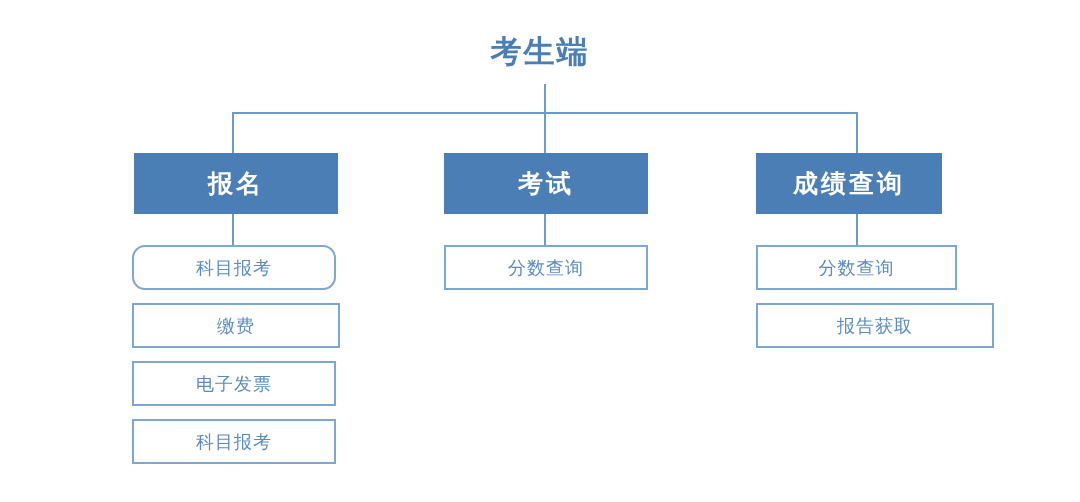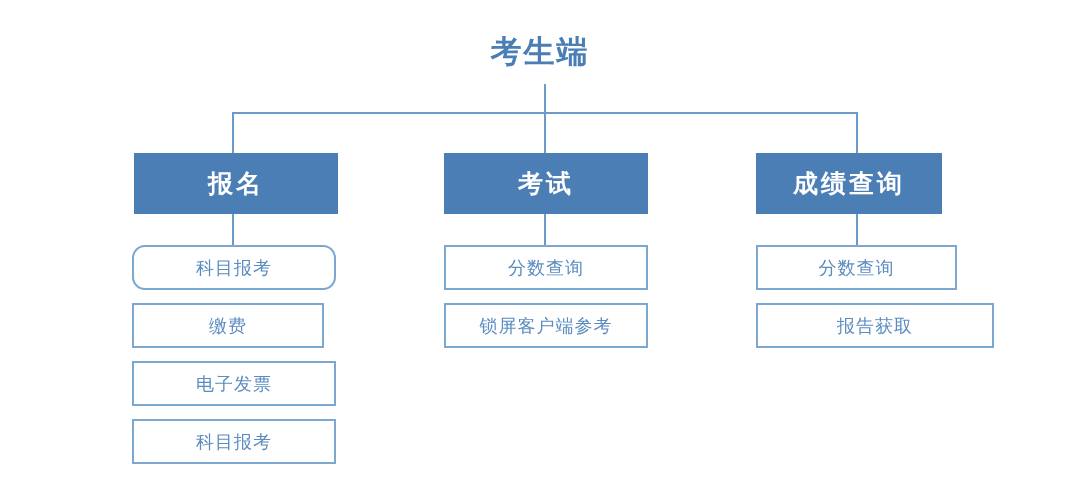--- a/index.html
+++ b/index.html
@@ -103,43 +103,40 @@
   <div class="line line-v" style="left:856px; top:214px; height:32px;"></div>
 
   <div class="lvl1-box" style="left:134px; width:204px;">
     <span class="lvl1-label">报名</span>
   </div>
 
   <div class="lvl2-box" style="left:132px; width:204px; top:245px;border-radius:13px;">
     <span class="lvl2-label">科目报考</span>
   </div>
 
-  <div class="lvl2-box" style="left:132px; width:192px; top:303px;">
+  <div class="lvl2-box" style="left:132px; width:208px; top:303px;">
     <span class="lvl2-label">缴费</span>
   </div>
 
   <div class="lvl2-box" style="left:132px; width:204px; top:361px;">
     <span class="lvl2-label">电子发票</span>
   </div>
 
   <div class="lvl2-box" style="left:132px; width:204px; top:419px;">
     <span class="lvl2-label">科目报考</span>
   </div>
 
   <div class="lvl1-box" style="left:444px; width:204px;">
     <span class="lvl1-label">考试</span>
   </div>
 
   <div class="lvl2-box" style="left:444px; width:204px; top:245px;">
     <span class="lvl2-label">分数查询</span>
   </div>
 
-  <div class="lvl2-box" style="left:444px; width:204px; top:303px;">
-    <span class="lvl2-label">锁屏客户端参考</span>
-  </div>
 
   <div class="lvl1-box" style="left:756px; width:186px;">
     <span class="lvl1-label">成绩查询</span>
   </div>
 
   <div class="lvl2-box" style="left:756px; width:201px; top:245px;">
     <span class="lvl2-label">分数查询</span>
   </div>
 
   <div class="lvl2-box" style="left:756px; width:238px; top:303px;align-items:center;">

